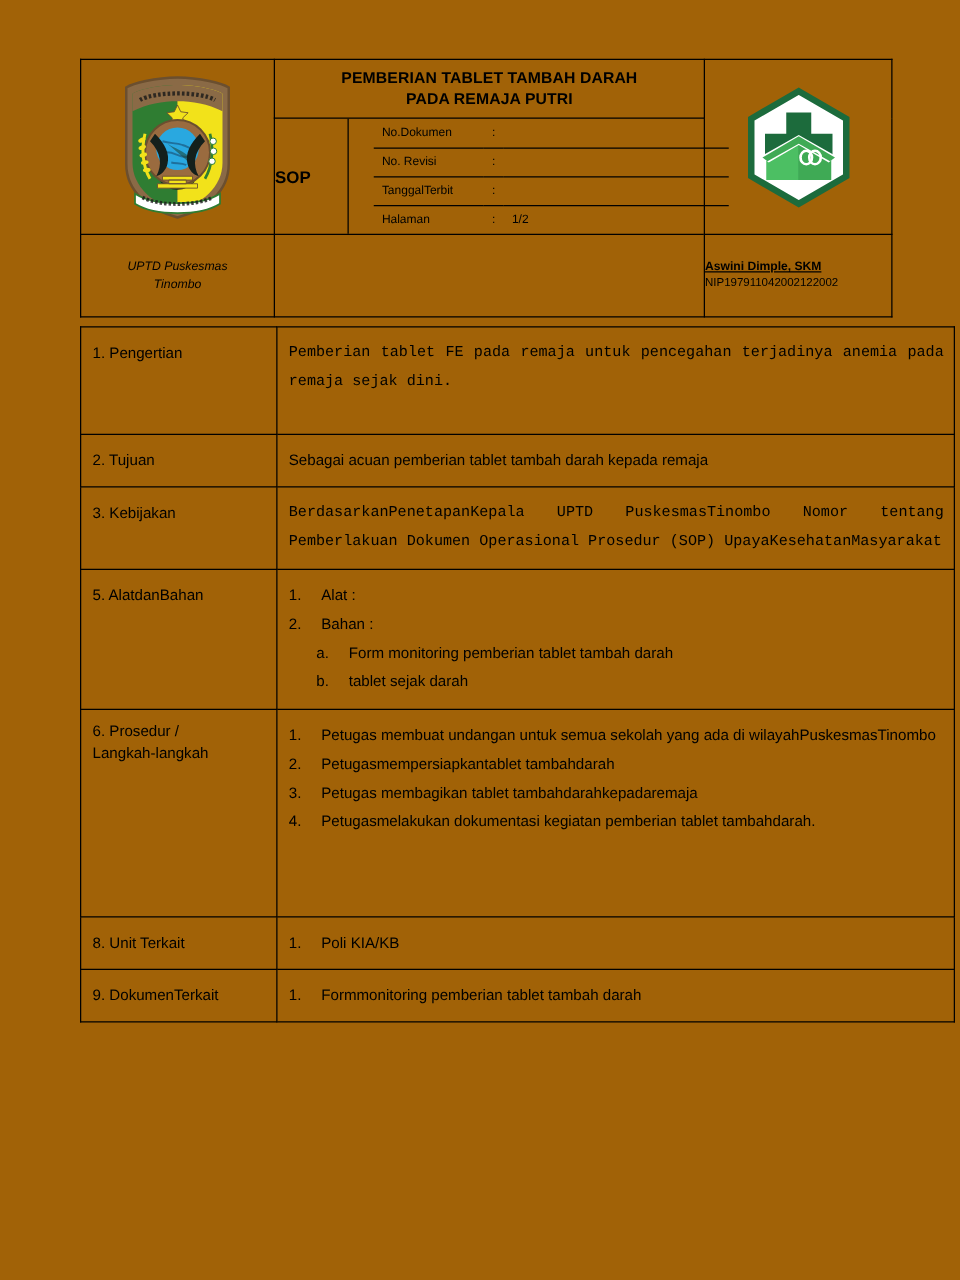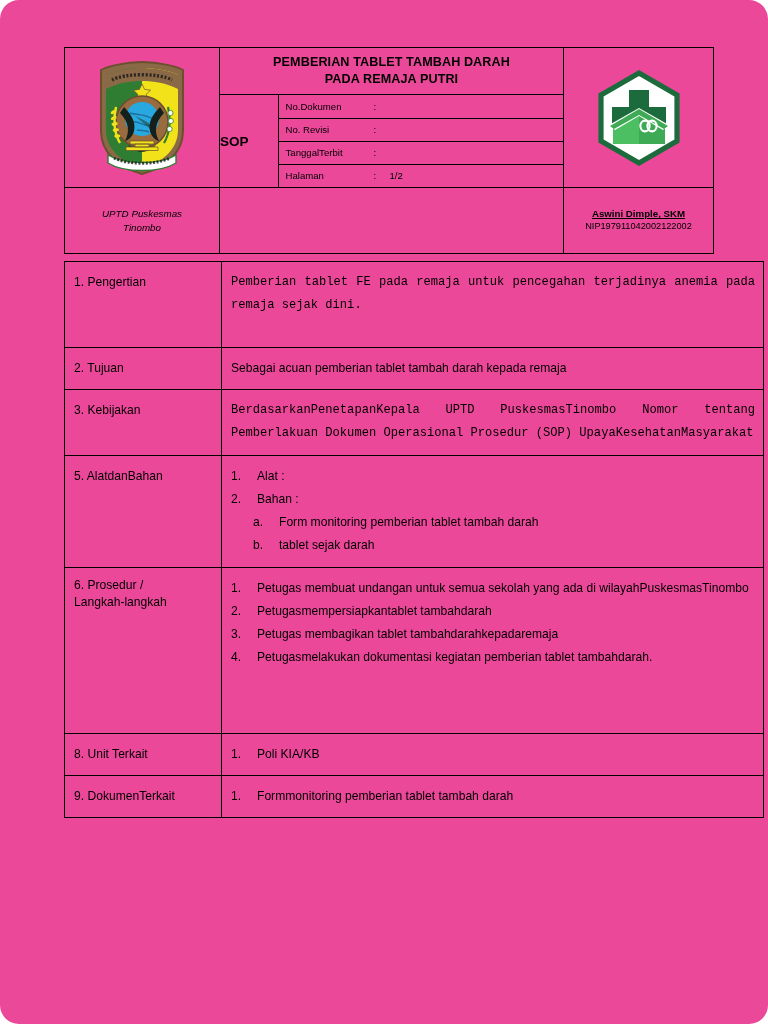--- a/index.html
+++ b/index.html
@@ -7,23 +7,22 @@
     margin: 0; padding: 0;
     width: 768px; height: 1024px;
     background: #ffffff;
     font-family: "Liberation Sans", sans-serif;
     color: #000000;
     -webkit-font-smoothing: antialiased;
   }
   .page {
     position: relative;
     width: 768px; height: 1024px;
-    background: #ec4899;
+    background: #a16207;
     overflow: hidden;
-    border-radius: 19px;
   }
 
   
   .hdr-table {
     position: absolute;
     left: 64px; top: 47px;
     width: 650px;
     border-collapse: collapse;
     table-layout: fixed;
   }
@@ -52,21 +51,21 @@
     table-layout: fixed;
   }
   .sop-grid td { border: 0; padding: 0; }
   .sop-label-cell {
     width: 58px;
     font-weight: bold;
     font-size: 13.5px;
     border-right: 1.3px solid #000 !important;
     vertical-align: middle;
   }
-  .sop-rows { width: 100%; border-collapse: collapse; table-layout: fixed; }
+  .sop-rows { width: 100%; border-collapse: collapse; table-layout: fixed; margin-left: 20px; }
   .sop-rows td {
     border-bottom: 1.1px solid #000;
     font-size: 9.6px;
     height: 23px;
     padding: 0 0 0 7px;
     vertical-align: middle;
     white-space: nowrap;
   }
   .sop-rows tr:last-child td { border-bottom: 0; }
   .sop-k { width: 88px; }
@@ -77,21 +76,20 @@
   .cell-unit {
     height: 66px;
     text-align: center;
     font-size: 9.8px;
     line-height: 1.35;
     padding: 2px 4px;
     font-style: italic;
   }
   .cell-sign-blank { }
   .cell-sign {
-    text-align: center;
     padding: 4px 4px;
     vertical-align: middle;
   }
   .sign-name {
     font-size: 9.7px;
     font-weight: bold;
     text-decoration: underline;
     display: block;
     line-height: 1.3;
   }

